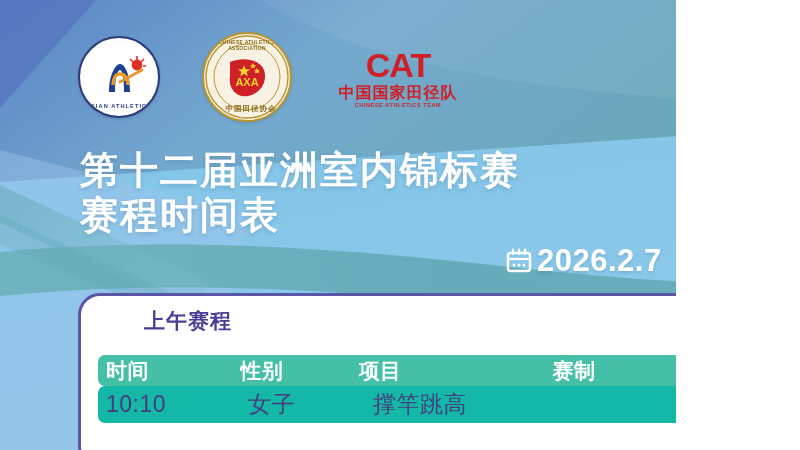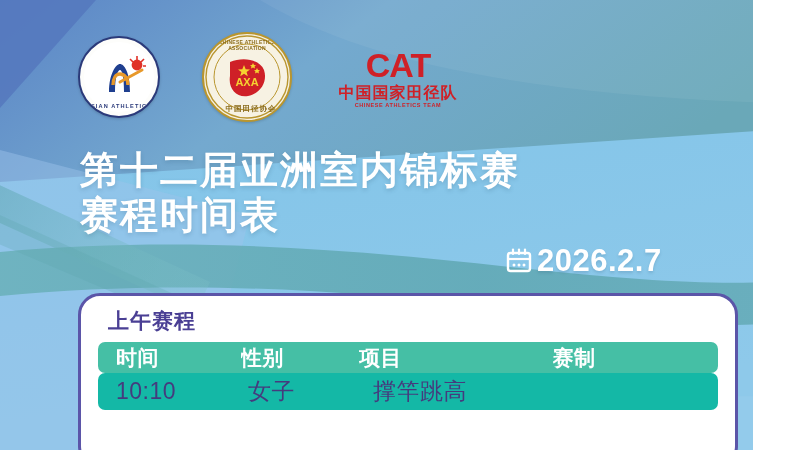--- a/index.html
+++ b/index.html
@@ -5,21 +5,21 @@
   html, body {
     margin: 0;
     padding: 0;
     background: #ffffff;
   }
   body {
     font-family: "Liberation Sans", "DejaVu Sans", sans-serif;
   }
   #poster {
     position: relative;
-    width: 753px;
+    width: 676px;
     height: 450px;
     overflow: hidden;
     background: linear-gradient(160deg, #7fb0dd 0%, #86b9e0 18%, #7dc0e6 45%, #7ec5e9 70%, #7fc6ea 100%);
   }
 
   
   .bg-layer { position: absolute; inset: 0; overflow: hidden; pointer-events: none; }
   .bg-svg { position: absolute; inset: 0; width: 800px; height: 450px; display: block; }
 
   
@@ -154,21 +154,22 @@
     box-sizing: border-box;
     z-index: 6;
     overflow: hidden;
     padding: 0;
   }
   .card-title {
     color: #4a3f94;
     font-size: 21px;
     font-weight: bold;
     letter-spacing: 1px;
-    padding: 11px 0 7px 27px;
+    padding: 11px 0 20px 27px;
+    margin-left: 36px;
   }
   .row {
     display: flex;
     align-items: center;
     margin: 0 17px;
     border-radius: 7px;
     height: 37px;
   }
   .row.alt { background: #14b8a6; }
   .cell {
@@ -177,21 +178,21 @@
     letter-spacing: .5px;
     white-space: nowrap;
     overflow: hidden;
   }
   .head .cell {
     color: #ffffff;
     font-weight: bold;
     font-size: 21px;
   }
   .head { height: 31px; }
-  .c-time   { width: 150px; padding-left: 18px; box-sizing: border-box; }
+  .c-time   { width: 150px; padding-left: 8px; box-sizing: border-box; }
   .c-gender { width: 125px; }
   .c-event  { width: 205px; }
   .c-format { width: 175px; display: flex; align-items: center; gap: 9px; }
   .medal { font-size: 19px; line-height: 1; }
 </style>
 </head>
 <body>
 
 <div id="poster">
 

